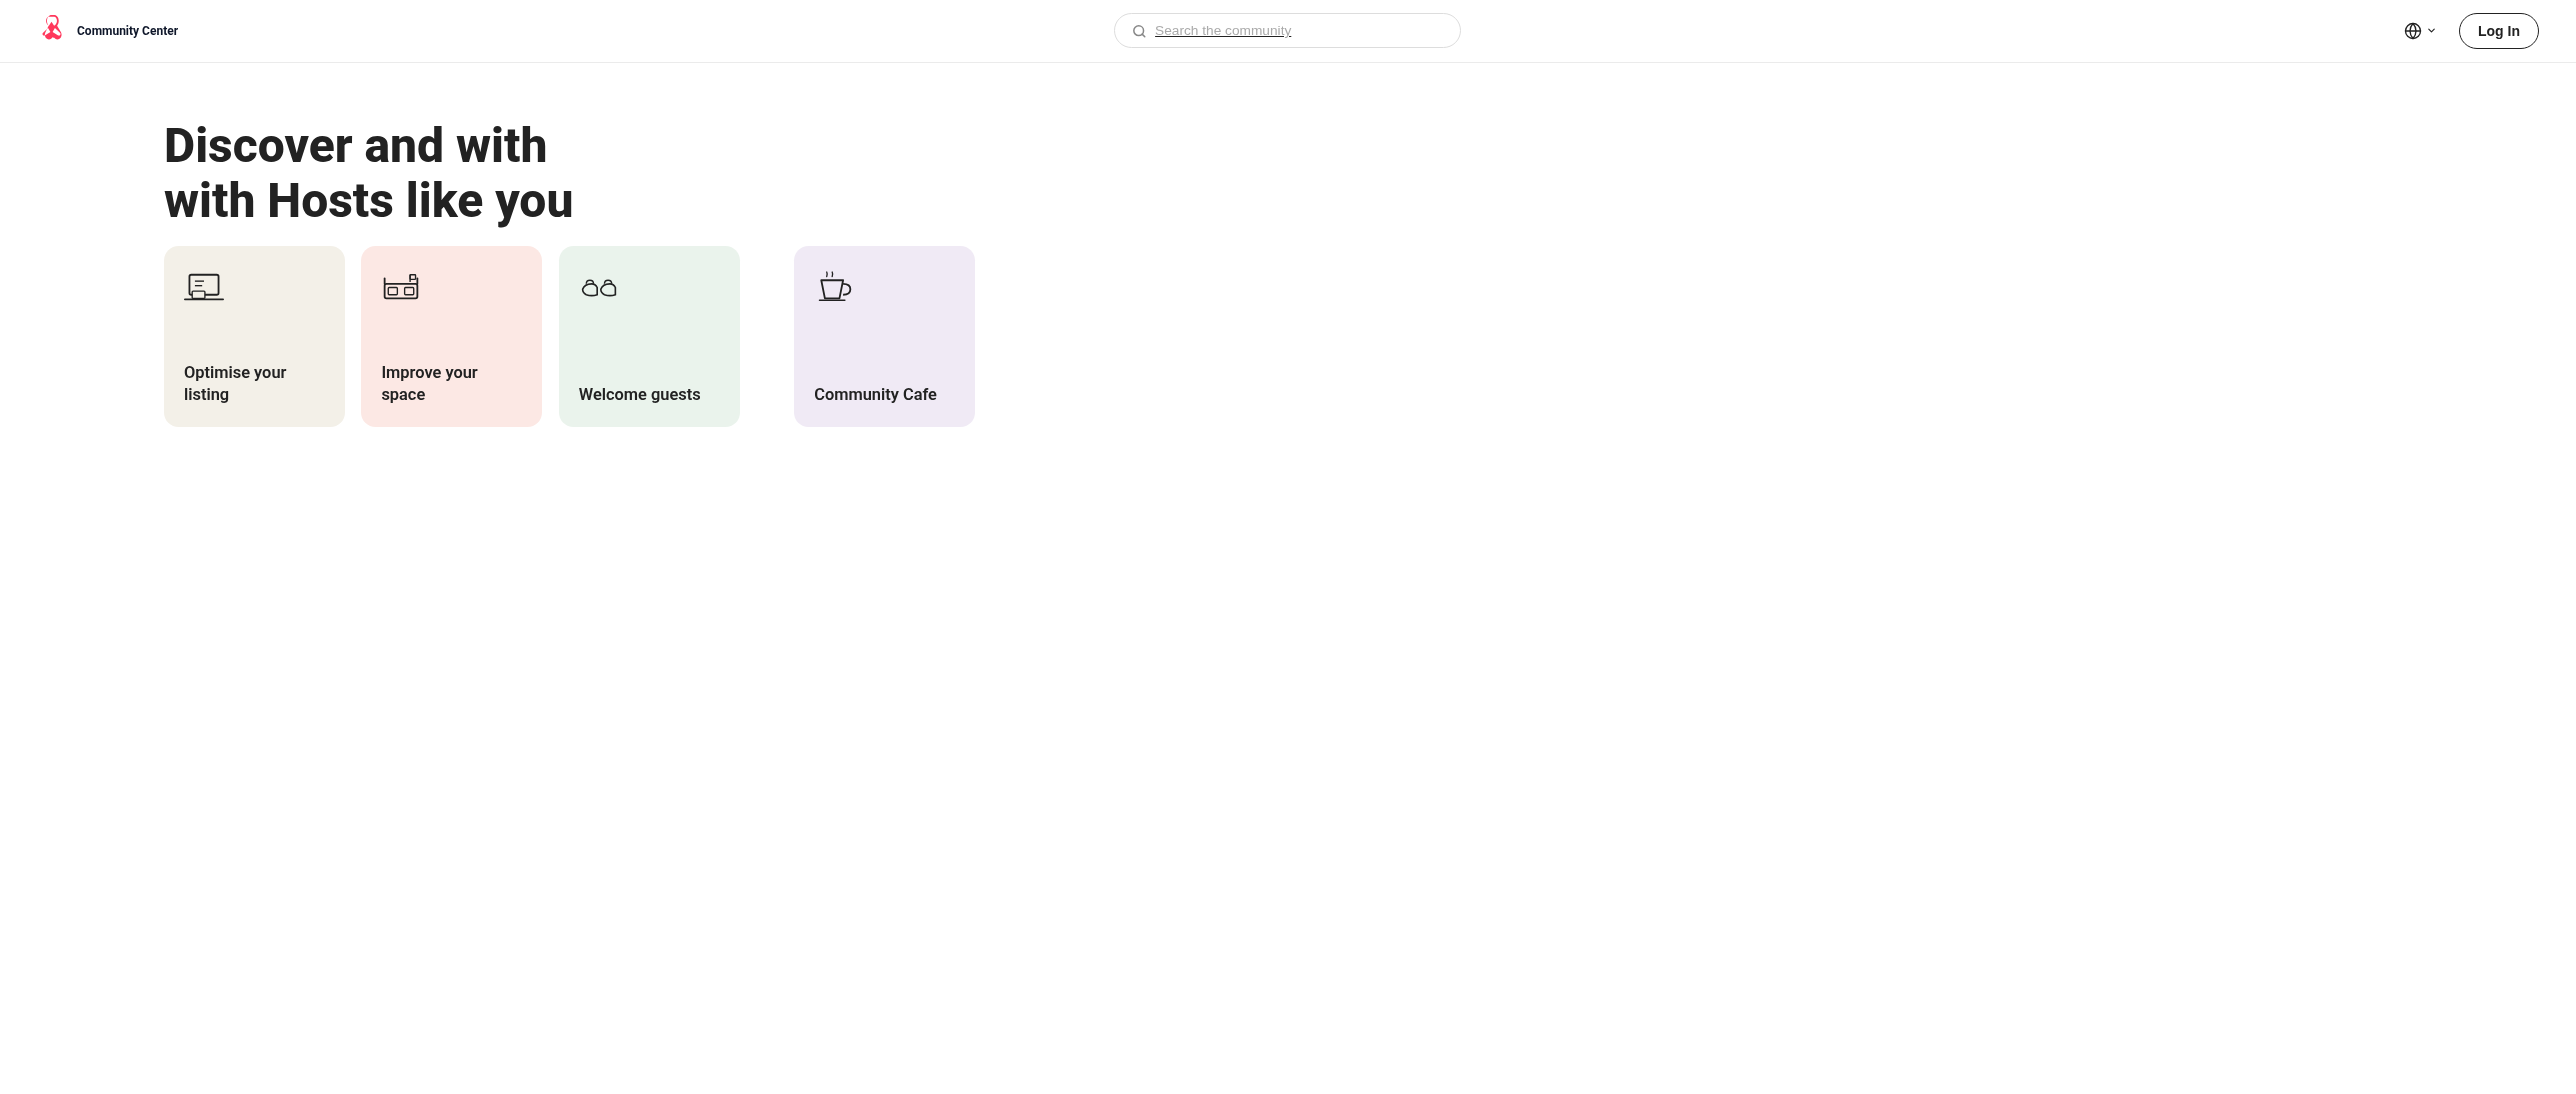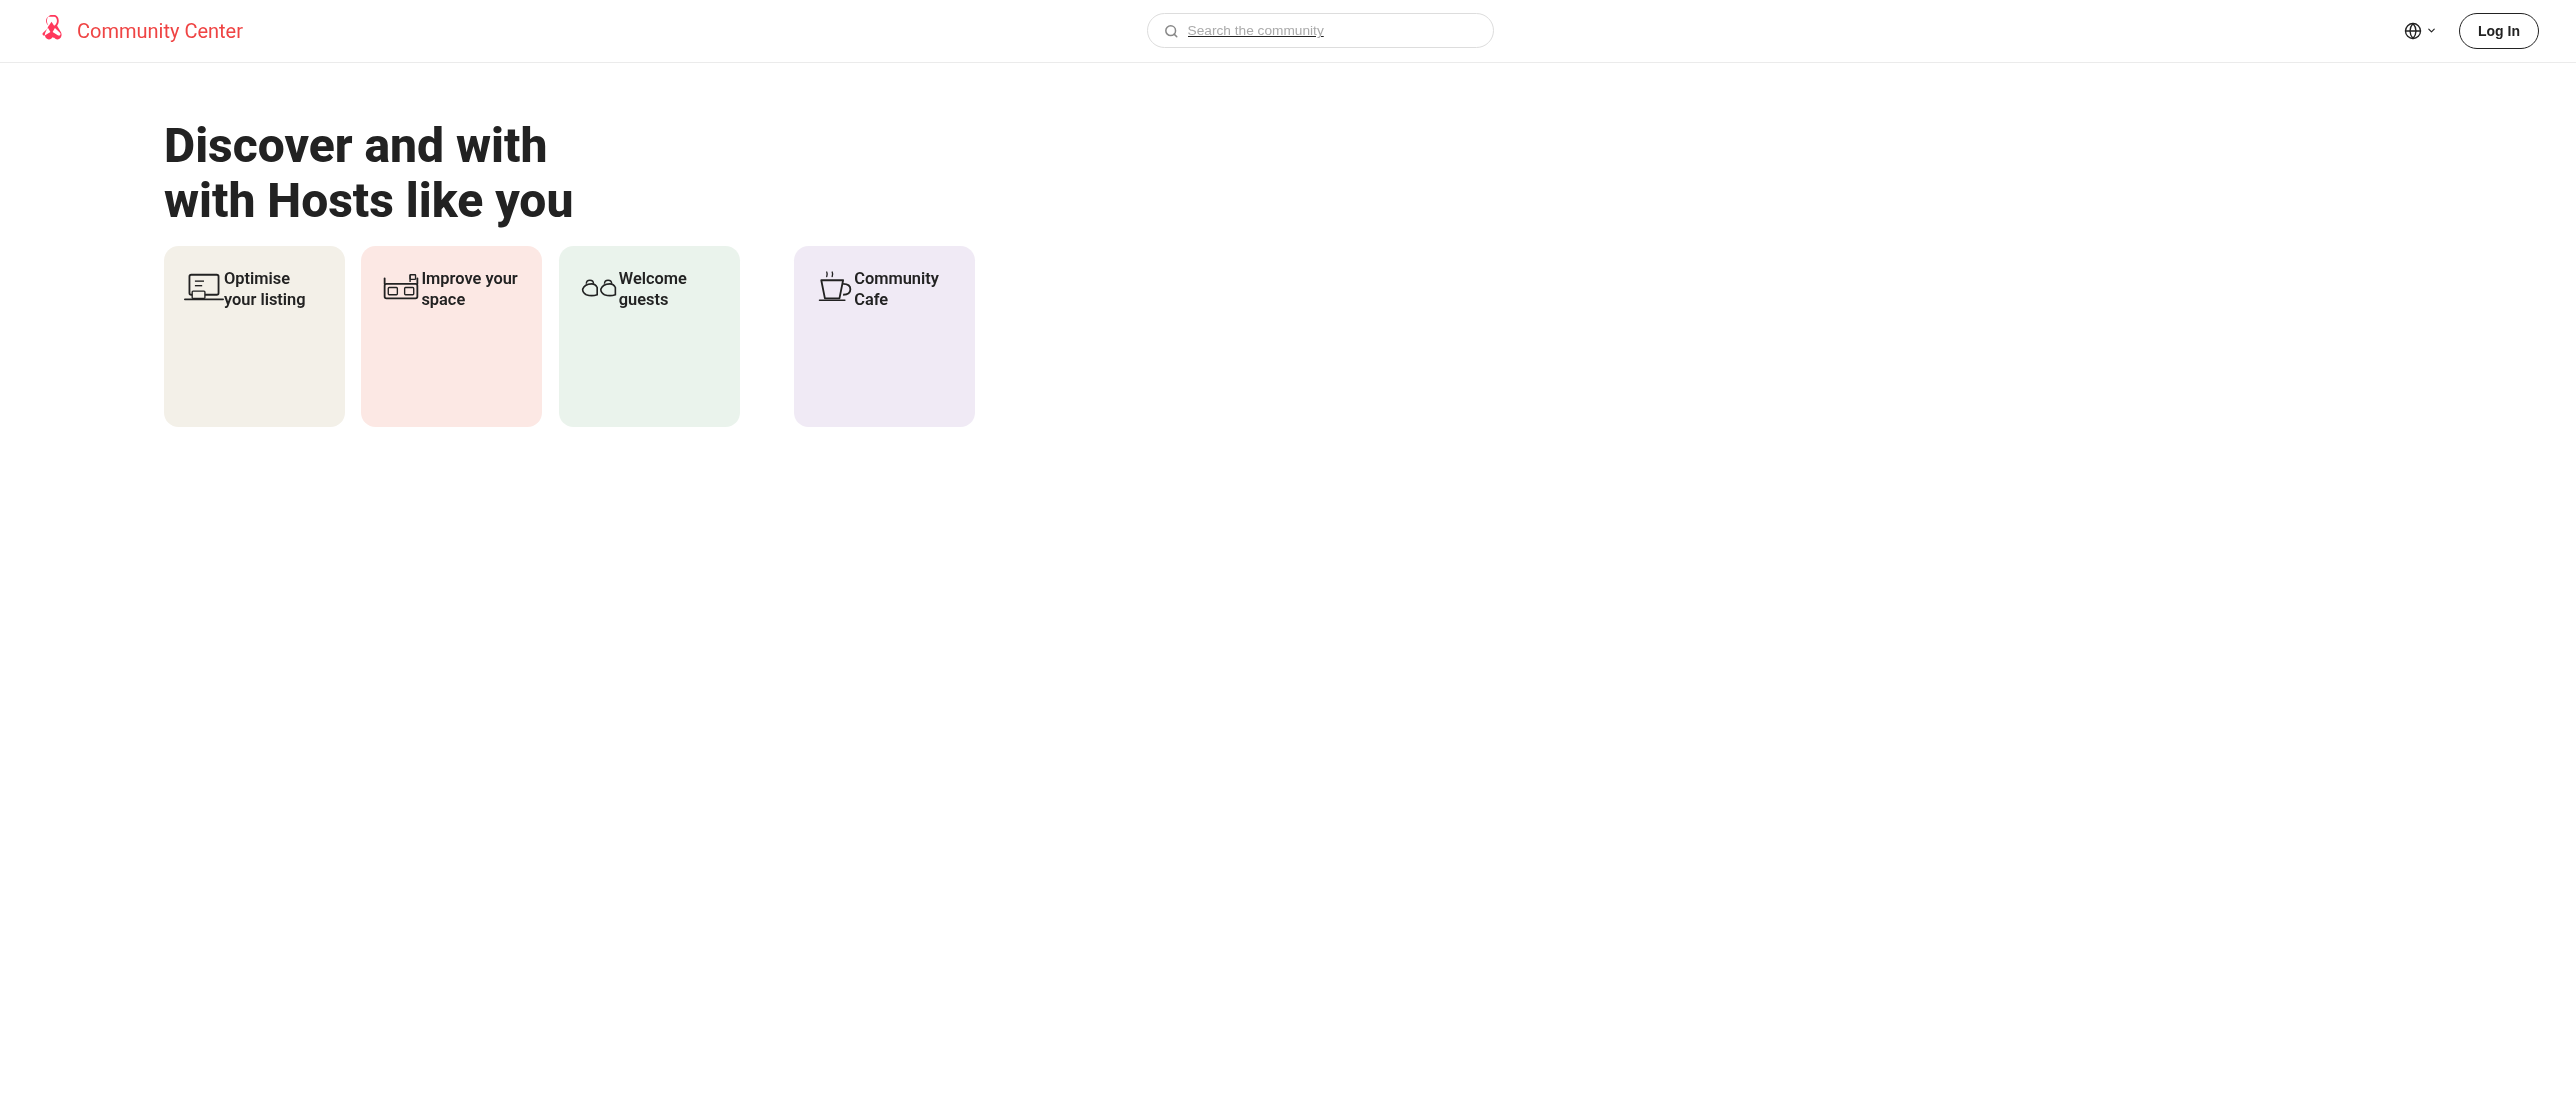--- a/index.html
+++ b/index.html
@@ -34,23 +34,23 @@
       gap: 11px;
     }
 
     .logo-icon {
       width: 29px;
       height: 29px;
       flex-shrink: 0;
     }
 
     .site-title {
-      font-size: 20px;
-      font-weight: 400;
-      color: #ef4444;
+      font-size: 12px;
+      font-weight: 700;
+      color: #0f172a;
       white-space: nowrap;
     }
 
     .search-container {
       flex: 1;
       max-width: 347px;
       margin: 0 37px;
     }
 
     .search-input-wrapper {
@@ -140,20 +140,21 @@
       gap: 16.4px;
       flex-wrap: wrap;
     }
 
     .card {
       width: 181px;
       height: 181px;
       border-radius: 14.6px;
       padding: 22px 20px;
       display: flex;
+      flex-direction: column;
       justify-content: space-between;
       cursor: pointer;
       transition: transform 0.15s ease, box-shadow 0.15s ease;
     }
 
     .card-icon {
       width: 40px;
       height: 40px;
       display: flex;
       align-items: center;

